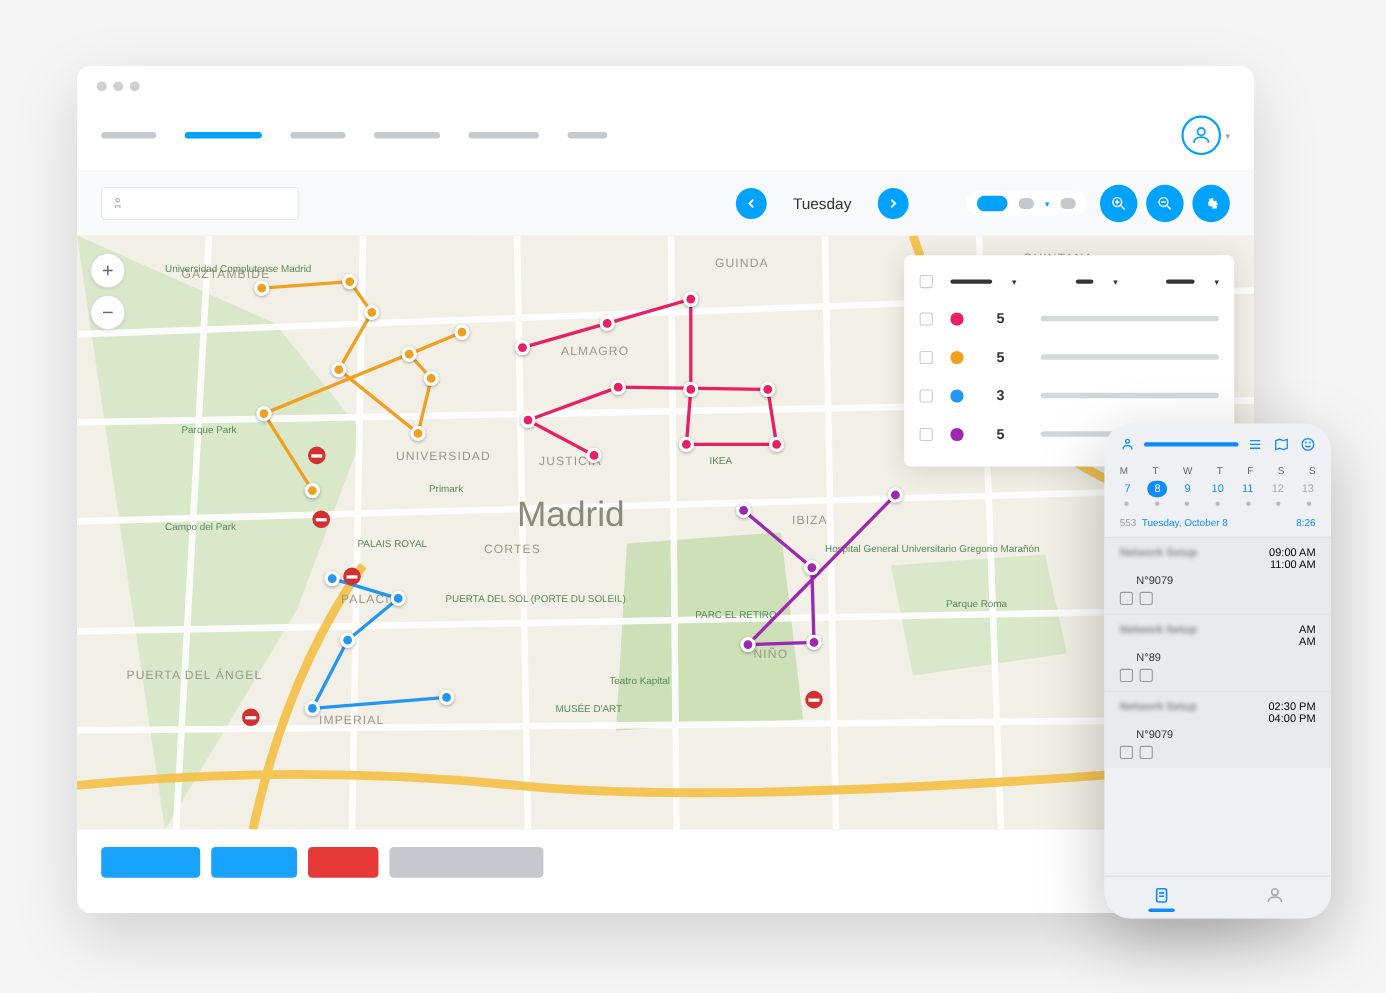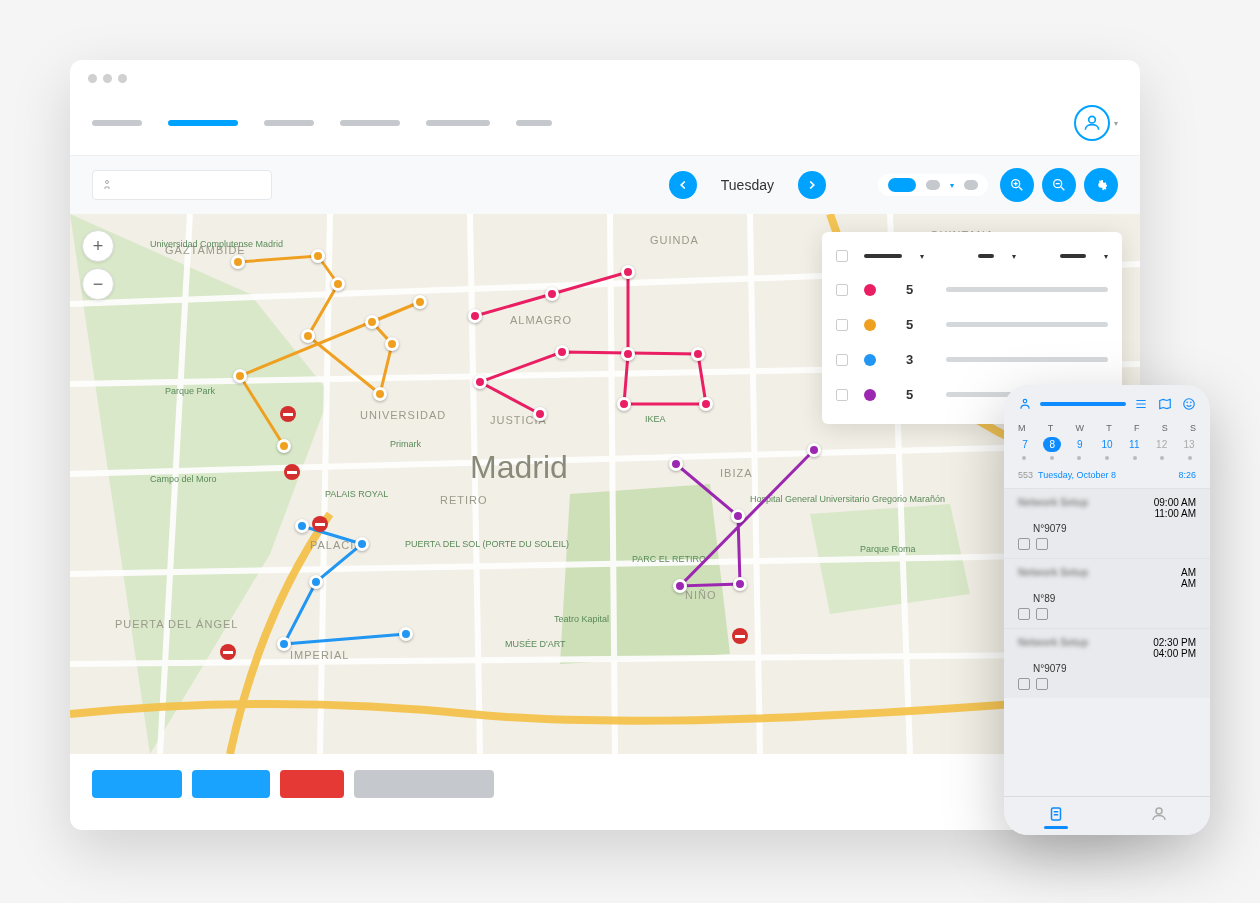--- a/index.html
+++ b/index.html
@@ -199,30 +199,30 @@
       <div class="map-label big" style="left:400px;top:235px">Madrid</div>
       <div id="neigh-labels">
           <div class="map-label neigh" style="left: 95px; top: 30px;">GAZTAMBIDE</div>
           <div class="map-label neigh" style="left: 440px; top: 100px;">ALMAGRO</div>
           <div class="map-label neigh" style="left: 580px; top: 20px;">GUINDA</div>
           <div class="map-label neigh" style="left: 860px; top: 15px;">QUINTANA</div>
           <div class="map-label neigh" style="left: 290px; top: 195px;">UNIVERSIDAD</div>
           <div class="map-label neigh" style="left: 420px; top: 200px;">JUSTICIA</div>
           <div class="map-label neigh" style="left: 650px; top: 253px;">IBIZA</div>
           <div class="map-label neigh" style="left: 240px; top: 325px;">PALACIO</div>
-          <div class="map-label neigh" style="left: 370px; top: 280px;">RETIRO</div>
+          <div class="map-label neigh" style="left: 370px; top: 280px;">CORTES</div>
           <div class="map-label neigh" style="left: 220px; top: 435px;">IMPERIAL</div>
           <div class="map-label neigh" style="left: 615px; top: 375px;">NIÑO</div>
           <div class="map-label neigh" style="left: 880px; top: 140px;">PUEBLO</div>
-          <div class="map-label neigh" style="left: 45px; top: 404px;">PUERTA DEL ÁNGEL</div>
+          <div class="map-label neigh" style="left: 45px; top: 394px;">PUERTA DEL ÁNGEL</div>
         </div>
       <div id="poi-labels">
           <div class="map-label map-poi" style="left: 80px; top: 25px;">Universidad Complutense Madrid</div>
           <div class="map-label map-poi" style="left: 95px; top: 172px;">Parque Park</div>
-          <div class="map-label map-poi" style="left: 80px; top: 260px;">Campo del Moro</div>
+          <div class="map-label map-poi" style="left: 80px; top: 260px;">Campo del Park</div>
           <div class="map-label map-poi" style="left: 255px; top: 275px;">PALAIS ROYAL</div>
           <div class="map-label map-poi" style="left: 320px; top: 225px;">Primark</div>
           <div class="map-label map-poi" style="left: 335px; top: 325px;">PUERTA DEL SOL (PORTE DU SOLEIL)</div>
           <div class="map-label map-poi" style="left: 575px; top: 200px;">IKEA</div>
           <div class="map-label map-poi" style="left: 680px; top: 280px;">Hospital General Universitario Gregorio Marañón</div>
           <div class="map-label map-poi" style="left: 790px; top: 330px;">Parque Roma</div>
           <div class="map-label map-poi" style="left: 484px; top: 400px;">Teatro Kapital</div>
           <div class="map-label map-poi" style="left: 562px; top: 340px;">PARC EL RETIRO</div>
           <div class="map-label map-poi" style="left: 435px; top: 425px;">MUSÉE D'ART</div>
         </div>

